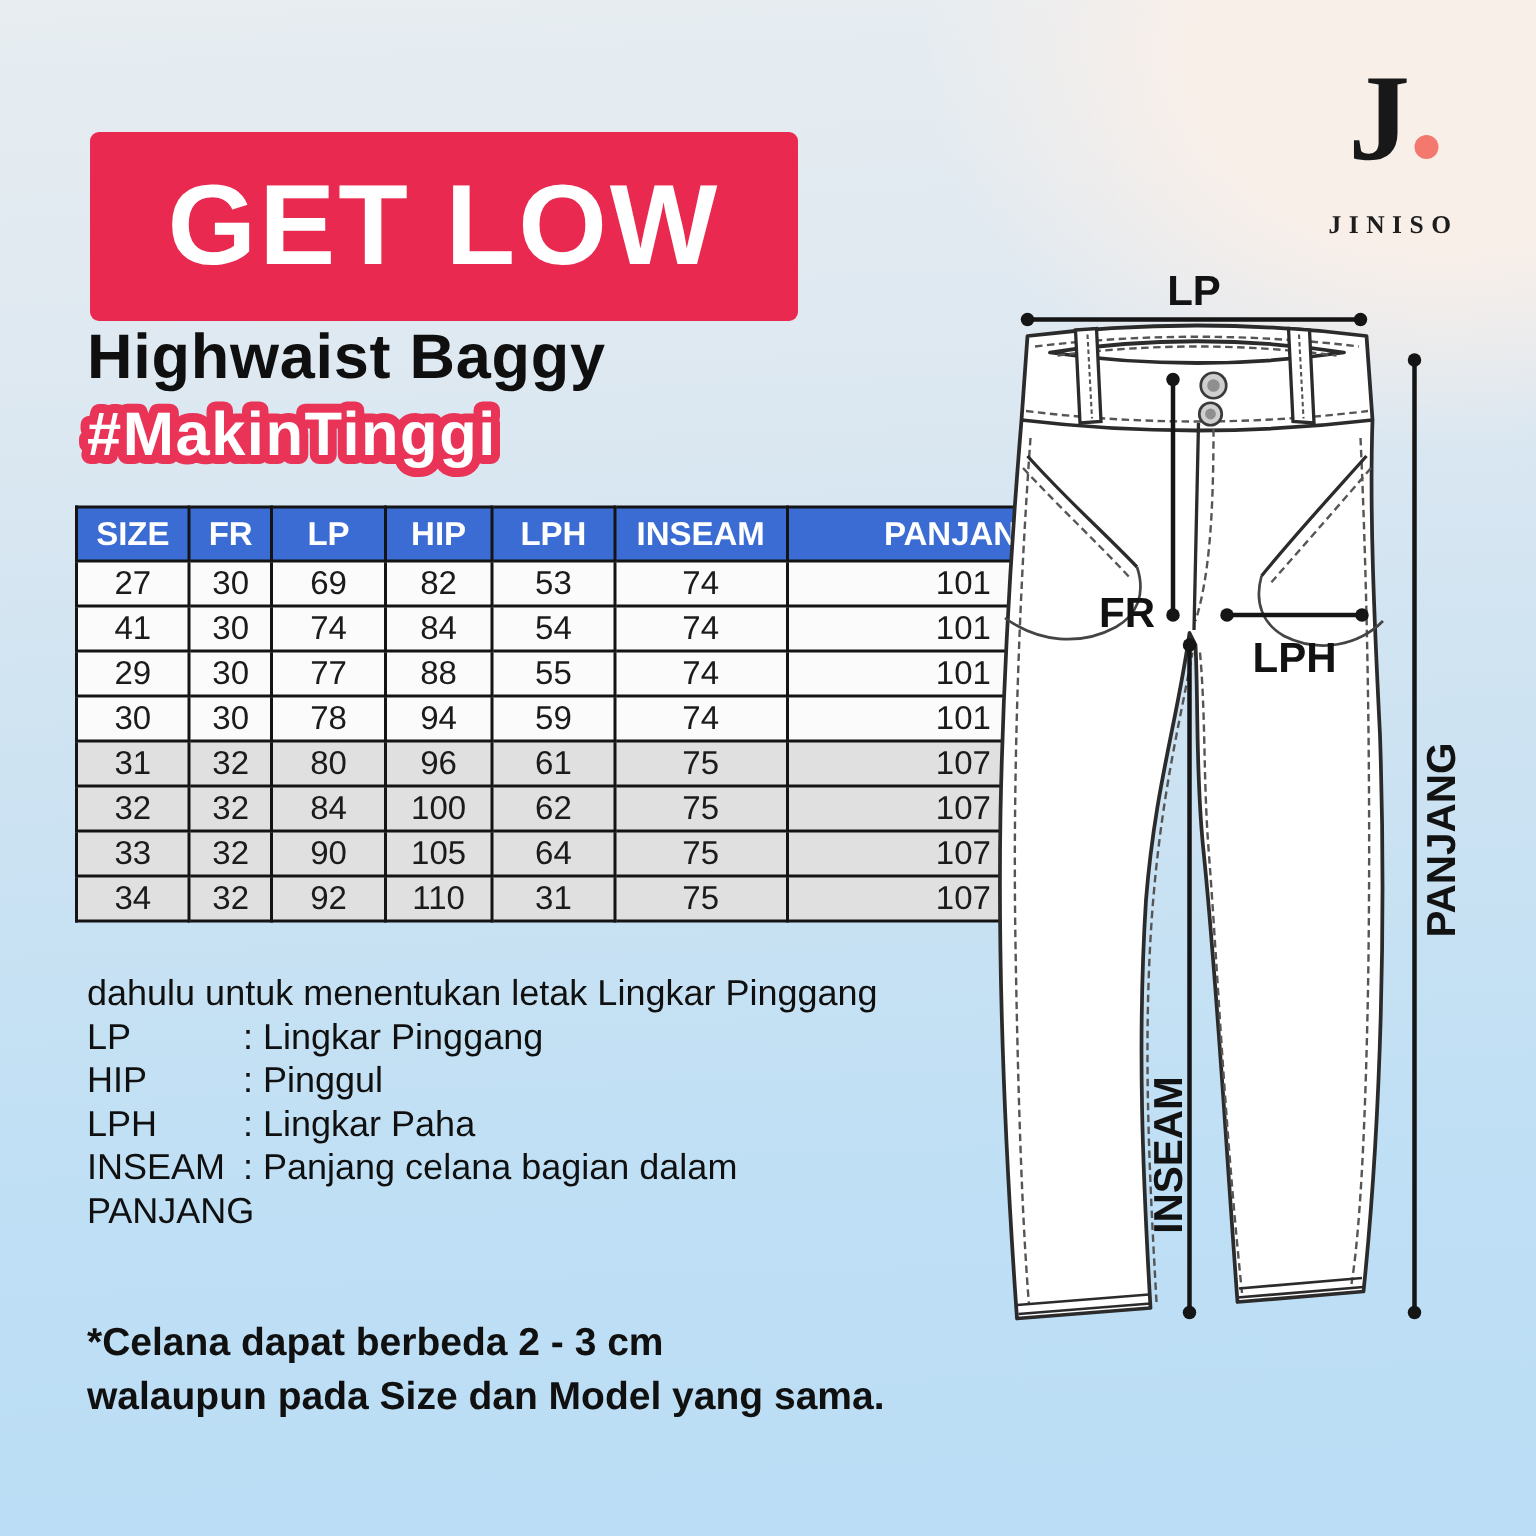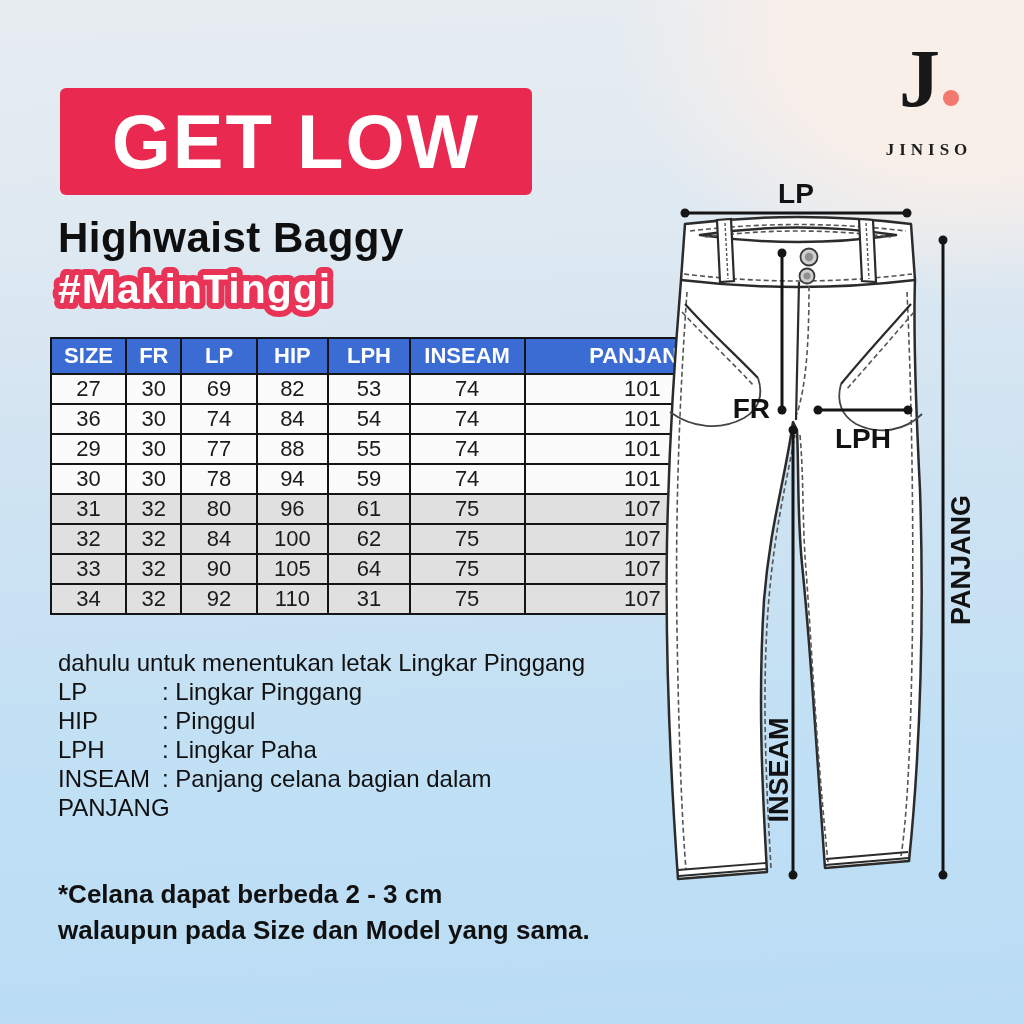--- a/index.html
+++ b/index.html
@@ -5,21 +5,21 @@
   html,body{margin:0;padding:0;}
   body{font-family:"Liberation Sans",sans-serif;}
   .canvas{
     position:relative;width:1024px;height:1024px;overflow:hidden;
     background:
       radial-gradient(ellipse 480px 360px at 94% 4%, #F9EFE9 0%, #F9EFE9 34%, rgba(249,239,233,0) 72%),
       linear-gradient(178deg,#E7EDF1 0%,#DFE9F1 22%,#CEE3F2 48%,#BEDFF5 78%,#BBDDF5 100%);
   }
   
   .banner{
-    position:absolute;left:60px;top:88px;width:472px;height:107px;
+    position:absolute;left:60px;top:88px;width:472px;height:126px;
     border-radius:6px;display:flex;align-items:center;justify-content:center;
   }
   .banner-text{color:#fff;font-size:76px;font-weight:800;letter-spacing:2px;line-height:1;}
   .subtitle{position:absolute;left:58px;top:214px;font-size:42px;font-weight:800;color:#0f0f0f;letter-spacing:0.5px;}
   .hashtag-svg{position:absolute;left:50px;top:256px;}
   .hashtag-svg text{font-family:"Liberation Sans",sans-serif;font-size:41px;font-weight:800;
     fill:#fff;paint-order:stroke;stroke-width:12px;stroke-linejoin:round;letter-spacing:1px;}
   
   .logo{position:absolute;left:843px;top:34px;width:172px;height:160px;text-align:center;}
   .logo-mark{font-family:"Liberation Serif",serif;font-weight:700;font-size:82px;line-height:1.1;color:#181818;}
@@ -99,21 +99,21 @@
         <tr>
           <td>27</td>
           <td>30</td>
           <td>69</td>
           <td>82</td>
           <td>53</td>
           <td>74</td>
           <td>101</td>
         </tr>
         <tr>
-          <td>36</td>
+          <td>41</td>
           <td>30</td>
           <td>74</td>
           <td>84</td>
           <td>54</td>
           <td>74</td>
           <td>101</td>
         </tr>
         <tr>
           <td>29</td>
           <td>30</td>

